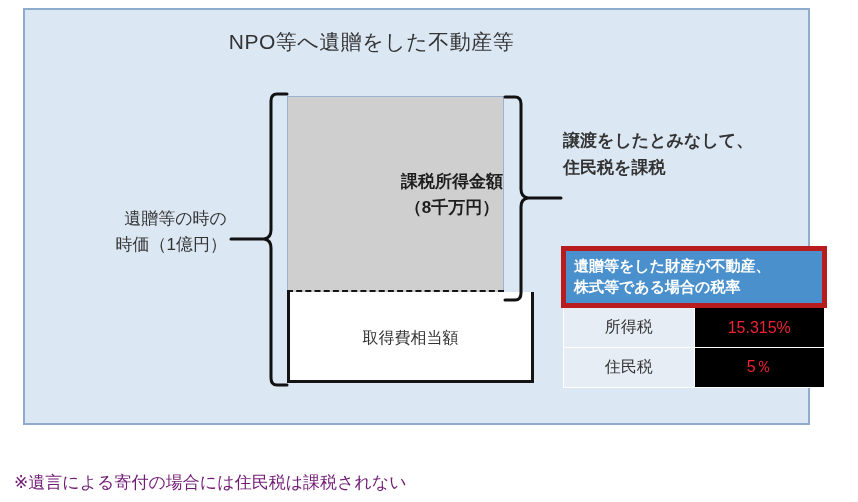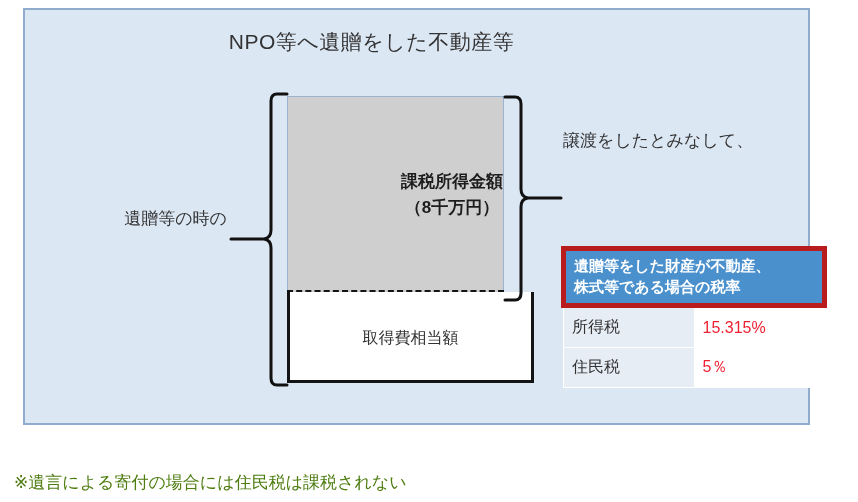--- a/index.html
+++ b/index.html
@@ -118,20 +118,21 @@
 
   
   #right-caption {
     position: absolute;
     left: 538px;
     top: 117px;
     width: 262px;
     font-size: 17px;
     line-height: 1.6;
     color: #333333;
+    font-weight: bold;
   }
 
   
   #rate-table {
     position: absolute;
     left: 536px;
     top: 236px;
     width: 266px;
     border-collapse: collapse;
     table-layout: fixed;
@@ -145,38 +146,39 @@
     padding: 5px 8px 6px 8px;
     line-height: 1.38;
     border: 5px solid #b91c1c;
   }
   #rate-table td {
     font-size: 16px;
     padding: 6px 8px;
     height: 27px;
     border: 1px solid #ffffff;
     vertical-align: middle;
+    text-align: center;
   }
   #rate-table td.rate-label {
     background: #e7edf5;
     color: #333333;
     width: 44%;
   }
   #rate-table td.rate-value {
-    background: #ffffff;
+    background: #000000;
     color: #ee2233;
   }
 
   
   #footnote {
     position: absolute;
     left: 14px;
     top: 471px;
     font-size: 17px;
-    color: #4d7c0f;
+    color: #701a75;
     white-space: nowrap;
   }
 </style>
 </head>
 <body>
 
 <div id="diagram-panel">
 
   <div id="diagram-title">NPO等へ遺贈をした不動産等</div>
 
@@ -198,24 +200,26 @@
   <svg id="left-bracket" viewBox="0 0 56 296" xmlns="http://www.w3.org/2000/svg">
     <path d="M 56 2 L 46 2 Q 40 2 40 9 L 40 138 Q 40 146 33 147 L 0 147 L 33 147 Q 40 148 40 156 L 40 286 Q 40 293 46 293 L 56 293" fill="none" stroke="#111111" stroke-width="3" stroke-linecap="round" stroke-linejoin="round"></path>
   </svg>
 
   <svg id="right-bracket" viewBox="0 0 56 212" xmlns="http://www.w3.org/2000/svg">
     <path d="M 0 3 L 10 3 Q 16 3 16 10 L 16 95 Q 16 103 23 104 L 56 104 L 23 104 Q 16 105 16 113 L 16 199 Q 16 206 10 206 L 0 206" fill="none" stroke="#111111" stroke-width="3" stroke-linecap="round" stroke-linejoin="round"></path>
   </svg>
 
   <div id="left-caption">
     <div>遺贈等の時の</div>
+    <div>時価（1億円）</div>
   </div>
 
   <div id="right-caption">
     <div>譲渡をしたとみなして、</div>
+    <div>住民税を課税</div>
   </div>
 
   <table id="rate-table">
     <thead>
       <tr>
         <th colspan="2">
           <div>遺贈等をした財産が不動産、</div>
           <div>株式等である場合の税率</div>
         </th>
       </tr>

